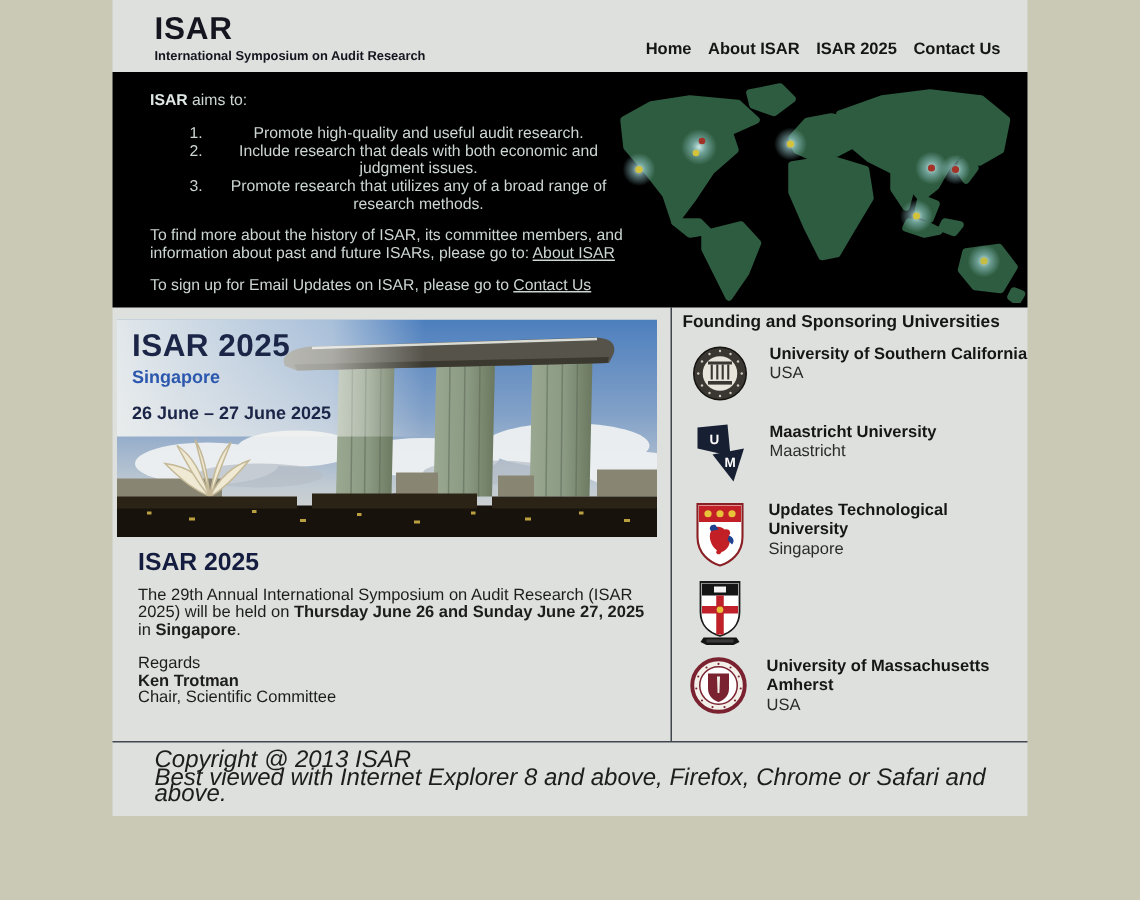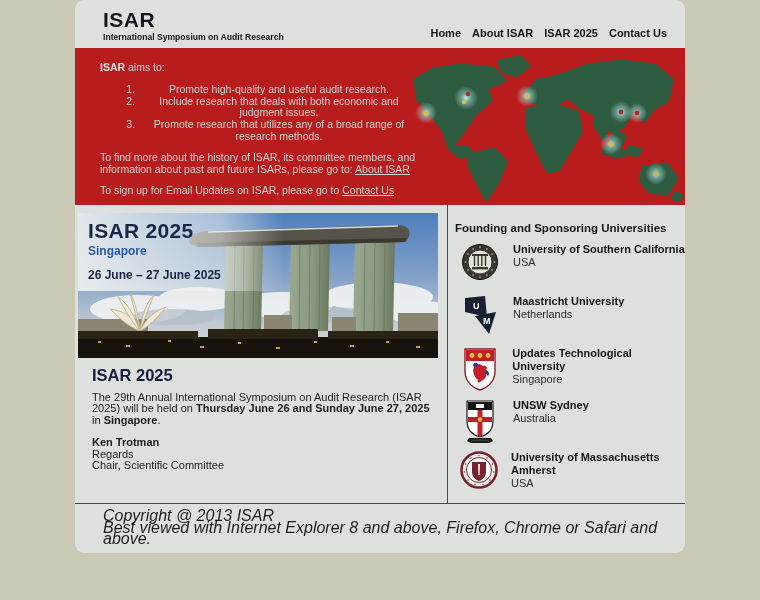--- a/index.html
+++ b/index.html
@@ -8,21 +8,20 @@
   body {
     background: #c9c9b5;
     font-family: "Liberation Sans", sans-serif;
     color: #1d1d1d;
     -webkit-font-smoothing: antialiased;
   }
   .page {
     width: 610px;
     margin-left: 75px;
     background: #dee0dd;
-    border-radius: 9px;
   }
 
   
   .header {
     height: 48px;
     display: flex;
     justify-content: space-between;
     align-items: flex-end;
     padding: 0 18px 6px 28px;
   }
@@ -32,42 +31,42 @@
   .nav { display: flex; gap: 11px; padding-bottom: 3px; }
   .nav a {
     font-size: 11px; font-weight: bold; color: #161616;
     text-decoration: none; white-space: nowrap;
   }
 
   
   .banner {
     position: relative;
     height: 157px;
-    background: #b91c1c;
+    background: #000000;
     overflow: hidden;
   }
   .world-map { position: absolute; top: 4px; right: 0; }
   .banner-text {
     position: relative; z-index: 2;
     width: 345px;
     padding: 14px 0 0 25px;
     font-size: 10.5px;
     line-height: 11.5px;
     color: #ccd6d2;
   }
   .banner-text b { color: #dfe7e4; }
   .banner-aims { margin: 10px 0 0 38px; text-align: center; }
   .banner-aims li { margin-bottom: 0.5px; }
   .banner-para { margin-top: 10px; }
   .banner-para a { color: #ccd6d2; }
 
   
   .main { display: flex; min-height: 289px; }
   .col-left { width: 372px; padding: 8px 0 0 3px; }
-  .col-right { flex: 1; border-left: 1px solid #40474e; padding: 17px 0 0 7px; }
+  .col-right { flex: 1; border-left: 1px solid #40474e; padding: 4px 0 0 7px; }
 
   .hero { position: relative; width: 360px; height: 145px; }
   .hero svg { display: block; }
   .hero-overlay { position: absolute; top: 7px; left: 10px; line-height: 1; }
   .hero-title { font-size: 21px; font-weight: 800; color: #1b2547; letter-spacing: 0.3px; }
   .hero-location { font-size: 12px; font-weight: bold; color: #2b57ad; margin-top: 4px; }
   .hero-dates { font-size: 12px; font-weight: bold; color: #1b2547; margin-top: 12px; }
 
   .announce { padding: 12px 10px 0 14px; font-size: 11px; line-height: 11.5px; }
   .announce-heading { font-size: 16.5px; font-weight: bold; color: #141c3f; margin-bottom: 10px; }
@@ -302,22 +301,22 @@
           <div class="hero-location">Singapore</div>
           <div class="hero-dates">26 June – 27 June 2025</div>
         </div>
       </div>
 
       <div class="announce">
         <div class="announce-heading">ISAR 2025</div>
         <div class="announce-body">
           <span>The 29th Annual International Symposium on Audit Research (ISAR 2025) will be held on </span><b>Thursday June 26 and Sunday June 27, 2025</b><span> in </span><b>Singapore</b><span>.</span>
         </div>
+        <div class="sig-line">Regards</div>
         <div class="sig-line" style="font-weight:bold">Ken Trotman</div>
-        <div class="sig-line">Regards</div>
         <div class="sig-line">Chair, Scientific Committee</div>
       </div>
     </div>
 
     <div class="col-right">
       <div class="sponsor-heading">Founding and Sponsoring Universities</div>
 
       <div class="uni-row">
         <div class="uni-logo">
           <svg width="38" height="38" viewBox="0 0 38 38">
@@ -359,21 +358,21 @@
         <div class="uni-logo">
           <svg width="36" height="40" viewBox="0 0 36 40">
             <polygon points="3,3 23,1 25,22 3,17" fill="#171f33"></polygon>
             <text x="11" y="14" font-size="9" font-weight="bold" fill="#ffffff" font-family="Liberation Sans, sans-serif">U</text>
             <polygon points="13,21 34,17 27,39" fill="#171f33"></polygon>
             <text x="21" y="29" font-size="9" font-weight="bold" fill="#ffffff" font-family="Liberation Sans, sans-serif">M</text>
           </svg>
         </div>
         <div class="uni-text">
           <div class="uni-name">Maastricht University</div>
-          <div class="uni-country">Netherlands</div>
+          <div class="uni-country">Maastricht</div>
         </div>
       </div>
 
       <div class="uni-row">
         <div class="uni-logo">
           <svg width="36" height="44" viewBox="0 0 36 44">
             <path d="M3,2 H33 V24 C33,35 25,41 18,43 C11,41 3,35 3,24 Z" fill="#ffffff" stroke="#8a1f24" stroke-width="1.4"></path>
             <path d="M4,3 H32 V14 H4 Z" fill="#c22026"></path>
             <g fill="#e8c33a">
               <circle cx="10" cy="8.5" r="2.4"></circle>
@@ -398,24 +397,20 @@
             <path d="M5,3 H29 V11 H5 Z" fill="#141414"></path>
             <rect x="13" y="5" width="8" height="4" fill="#f2f2f2"></rect>
             <g fill="#c0202a">
               <rect x="14.5" y="11" width="5" height="26"></rect>
               <rect x="5" y="18" width="24" height="5"></rect>
             </g>
             <circle cx="17" cy="20.5" r="2.2" fill="#e8c33a"></circle>
             <path d="M6,39 L28,39 L30,42 L26,44 L8,44 L4,42 Z" fill="#141414"></path>
             <rect x="8" y="40.2" width="18" height="2.2" fill="#3a3a3a"></rect>
           </svg>
-        </div>
-        <div class="uni-text">
-          <div class="uni-name">UNSW Sydney</div>
-          <div class="uni-country">Australia</div>
         </div>
       </div>
 
       <div class="uni-row">
         <div class="uni-logo">
           <svg width="38" height="38" viewBox="0 0 38 38">
             <circle cx="19" cy="19" r="17.5" fill="#f2efe8" stroke="#7a2230" stroke-width="2.6"></circle>
             <circle cx="19" cy="19" r="12.5" fill="#ffffff" stroke="#7a2230" stroke-width="1"></circle>
             <path d="M12,11 H26 V21 C26,27 21,29.5 19,30 C17,29.5 12,27 12,21 Z" fill="#7a2230"></path>
             <path d="M18,13 L20,13 L19.6,24 L18.4,24 Z" fill="#f2efe8"></path>

